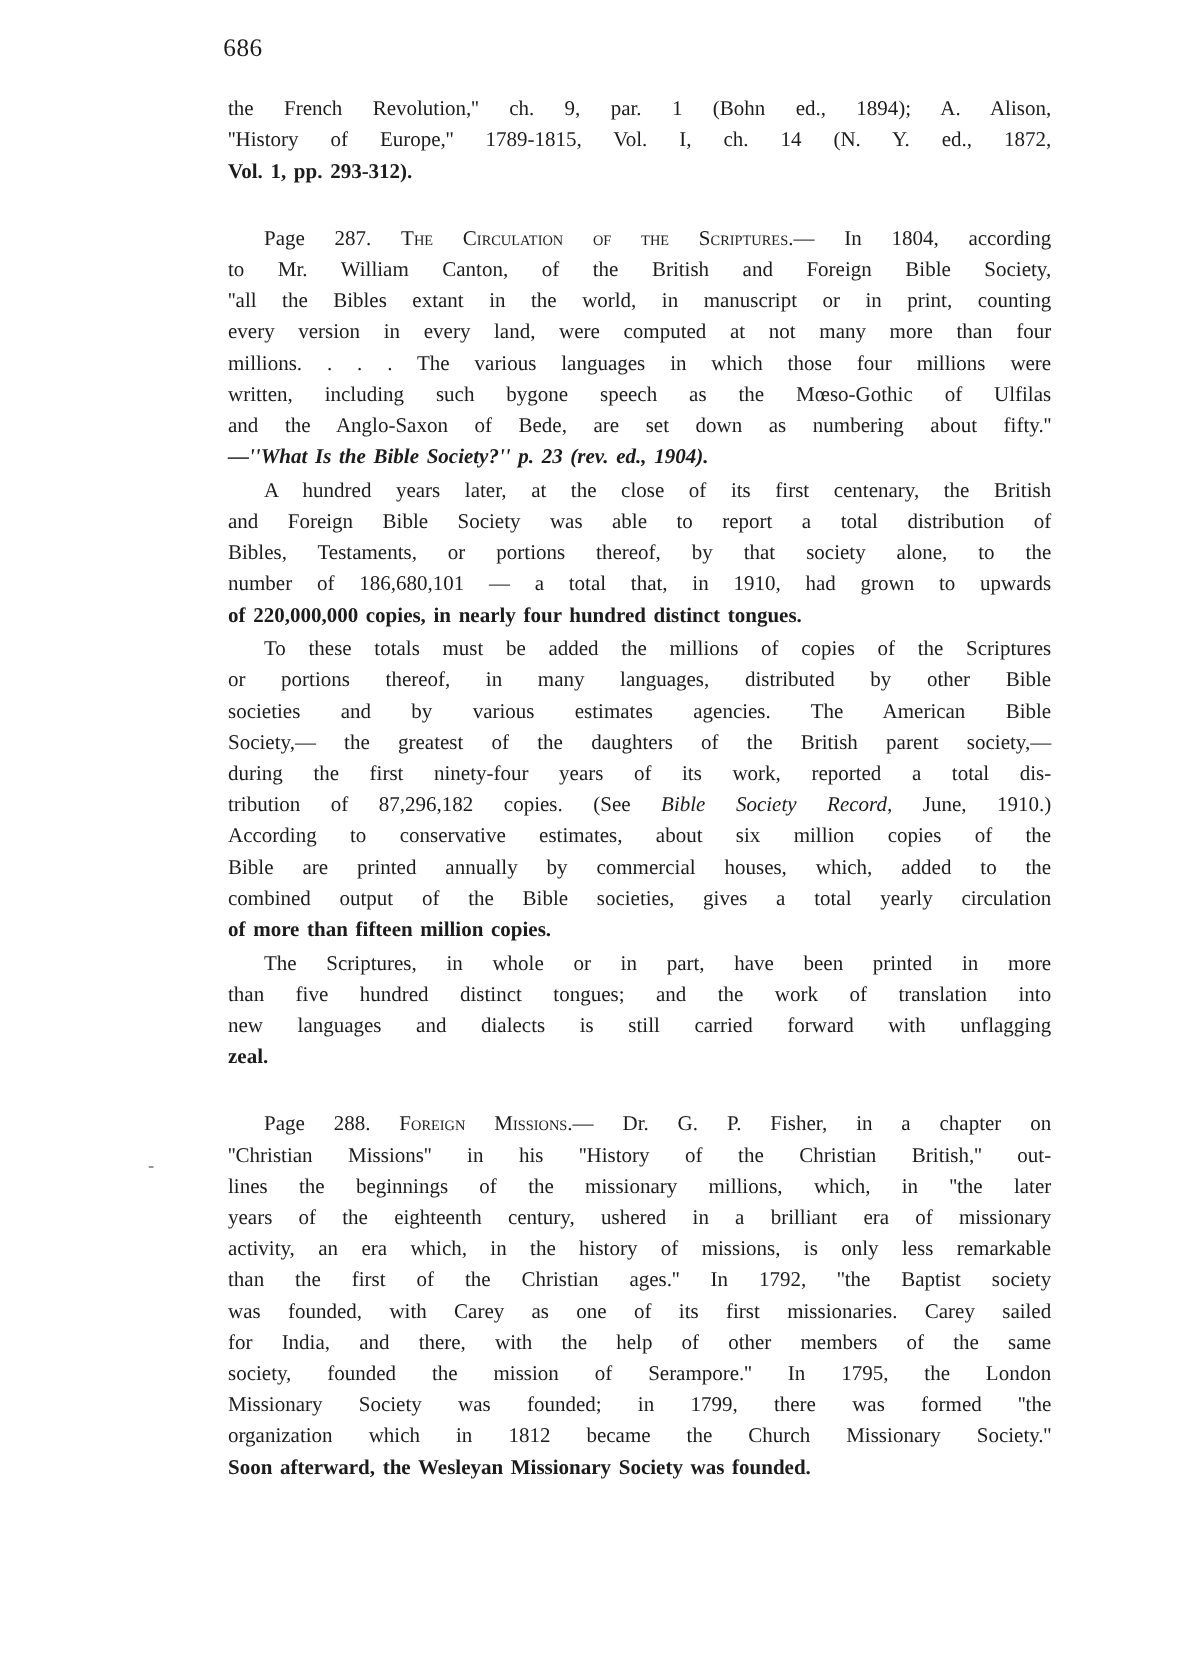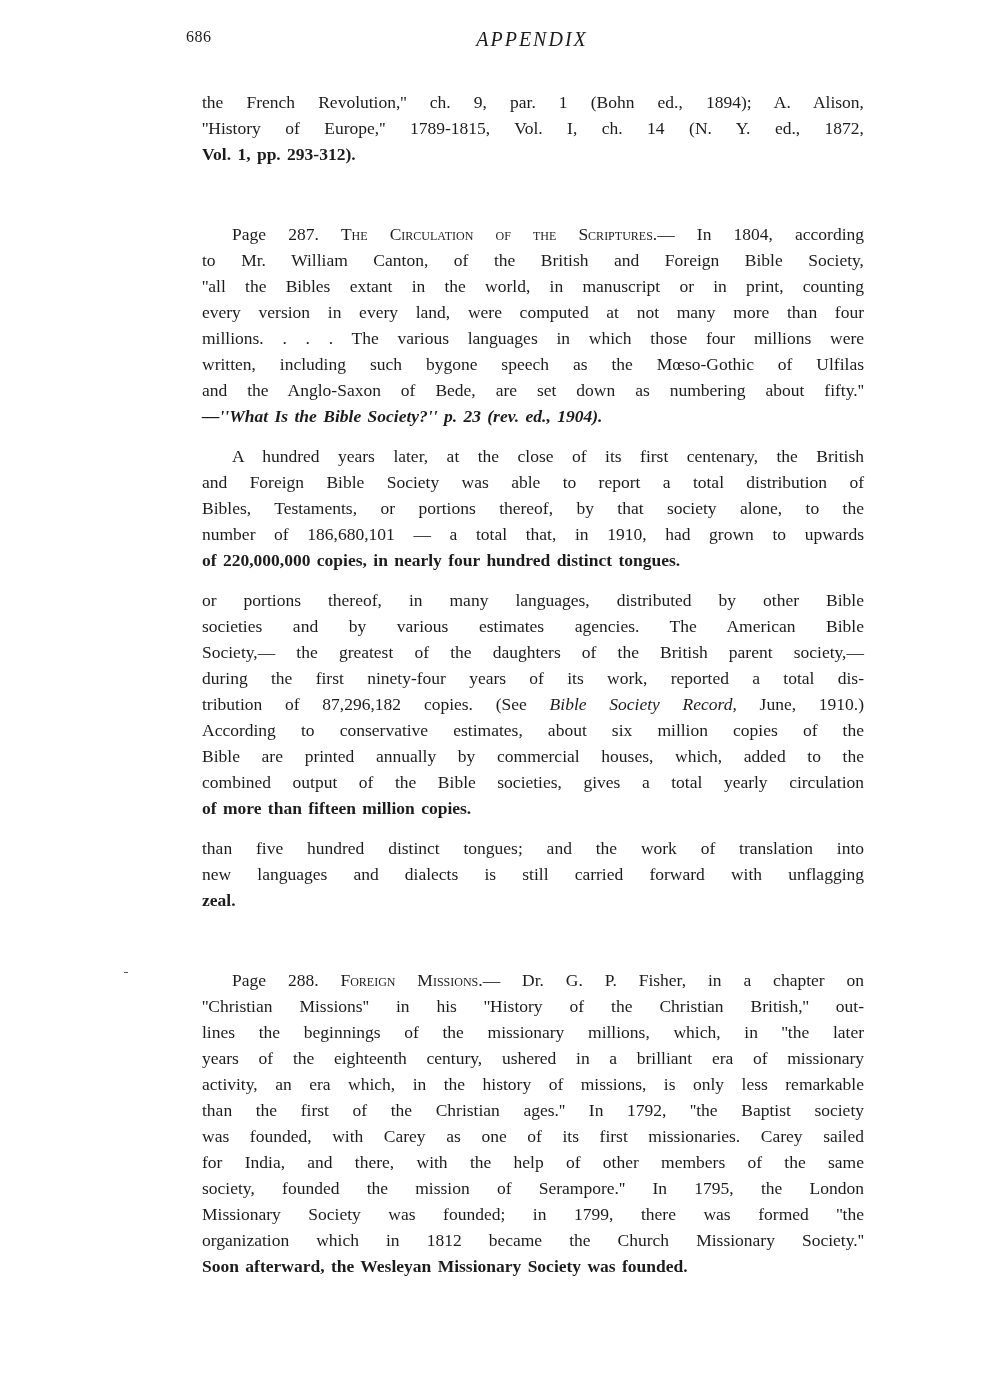--- a/index.html
+++ b/index.html
@@ -26,41 +26,41 @@
       position: absolute;
       top: 28px;
       left: 186px;
       width: 692px;
       height: 30px;
     }
     .page-number {
       position: absolute;
       left: 0;
       top: 0;
-      font-size: 16px;
+      font-size: 21px;
       letter-spacing: 0.5px;
     }
     .running-title {
       position: absolute;
       left: 0;
       right: 0;
       top: 0;
       text-align: center;
       font-style: italic;
       font-size: 20px;
       letter-spacing: 2px;
     }
     .body-text {
       position: absolute;
       left: 188px;
       top: 75px;
       width: 690px;
     }
     .para {
-      margin: 14px;
+      margin: 2px;
     }
     .line {
       display: block;
       height: 26px;
       line-height: 26px;
       font-size: 17.5px;
       text-align: justify;
       text-align-last: justify;
       white-space: nowrap;
       word-spacing: 2px;
@@ -90,21 +90,20 @@
       background: #555;
     }
   </style>
 </head>
 <body>
 
 <div class="page">
 
   <div class="running-head">
     <span class="page-number">686</span>
-    <span class="running-title">APPENDIX</span>
   </div>
 
   <div class="body-text">
 
     <p class="para">
       <span class="line">the French Revolution,'' ch. 9, par. 1 (Bohn ed., 1894); A. Alison,</span>
       <span class="line">''History of Europe,'' 1789-1815, Vol. I, ch. 14 (N. Y. ed., 1872,</span>
       <span class="line last">Vol. 1, pp. 293-312).</span>
     </p>
 
@@ -123,32 +122,34 @@
 
     <p class="para">
       <span class="line indent">A hundred years later, at the close of its first centenary, the British</span>
       <span class="line">and Foreign Bible Society was able to report a total distribution of</span>
       <span class="line">Bibles, Testaments, or portions thereof, by that society alone, to the</span>
       <span class="line">number of 186,680,101 — a total that, in 1910, had grown to upwards</span>
       <span class="line last">of 220,000,000 copies, in nearly four hundred distinct tongues.</span>
     </p>
 
     <p class="para">
+      <span class="line indent">To these totals must be added the millions of copies of the Scriptures</span>
       <span class="line">or portions thereof, in many languages, distributed by other Bible</span>
       <span class="line">societies and by various estimates agencies. The American Bible</span>
       <span class="line">Society,— the greatest of the daughters of the British parent society,—</span>
       <span class="line">during the first ninety-four years of its work, reported a total dis-</span>
       <span class="line"><span>tribution of 87,296,182 copies. (See </span><span class="it">Bible Society Record,</span><span> June, 1910.)</span></span>
       <span class="line">According to conservative estimates, about six million copies of the</span>
       <span class="line">Bible are printed annually by commercial houses, which, added to the</span>
       <span class="line">combined output of the Bible societies, gives a total yearly circulation</span>
       <span class="line last">of more than fifteen million copies.</span>
     </p>
 
     <p class="para">
+      <span class="line indent">The Scriptures, in whole or in part, have been printed in more</span>
       <span class="line">than five hundred distinct tongues; and the work of translation into</span>
       <span class="line">new languages and dialects is still carried forward with unflagging</span>
       <span class="line last">zeal.</span>
     </p>
 
     <div class="gap-section"></div>
 
     <p class="para">
       <span class="line indent"><span>Page 288. </span><span class="sc">Foreign Missions.</span><span>— Dr. G. P. Fisher, in a chapter on</span></span>
       <span class="line">''Christian Missions'' in his ''History of the Christian British,'' out-</span>

